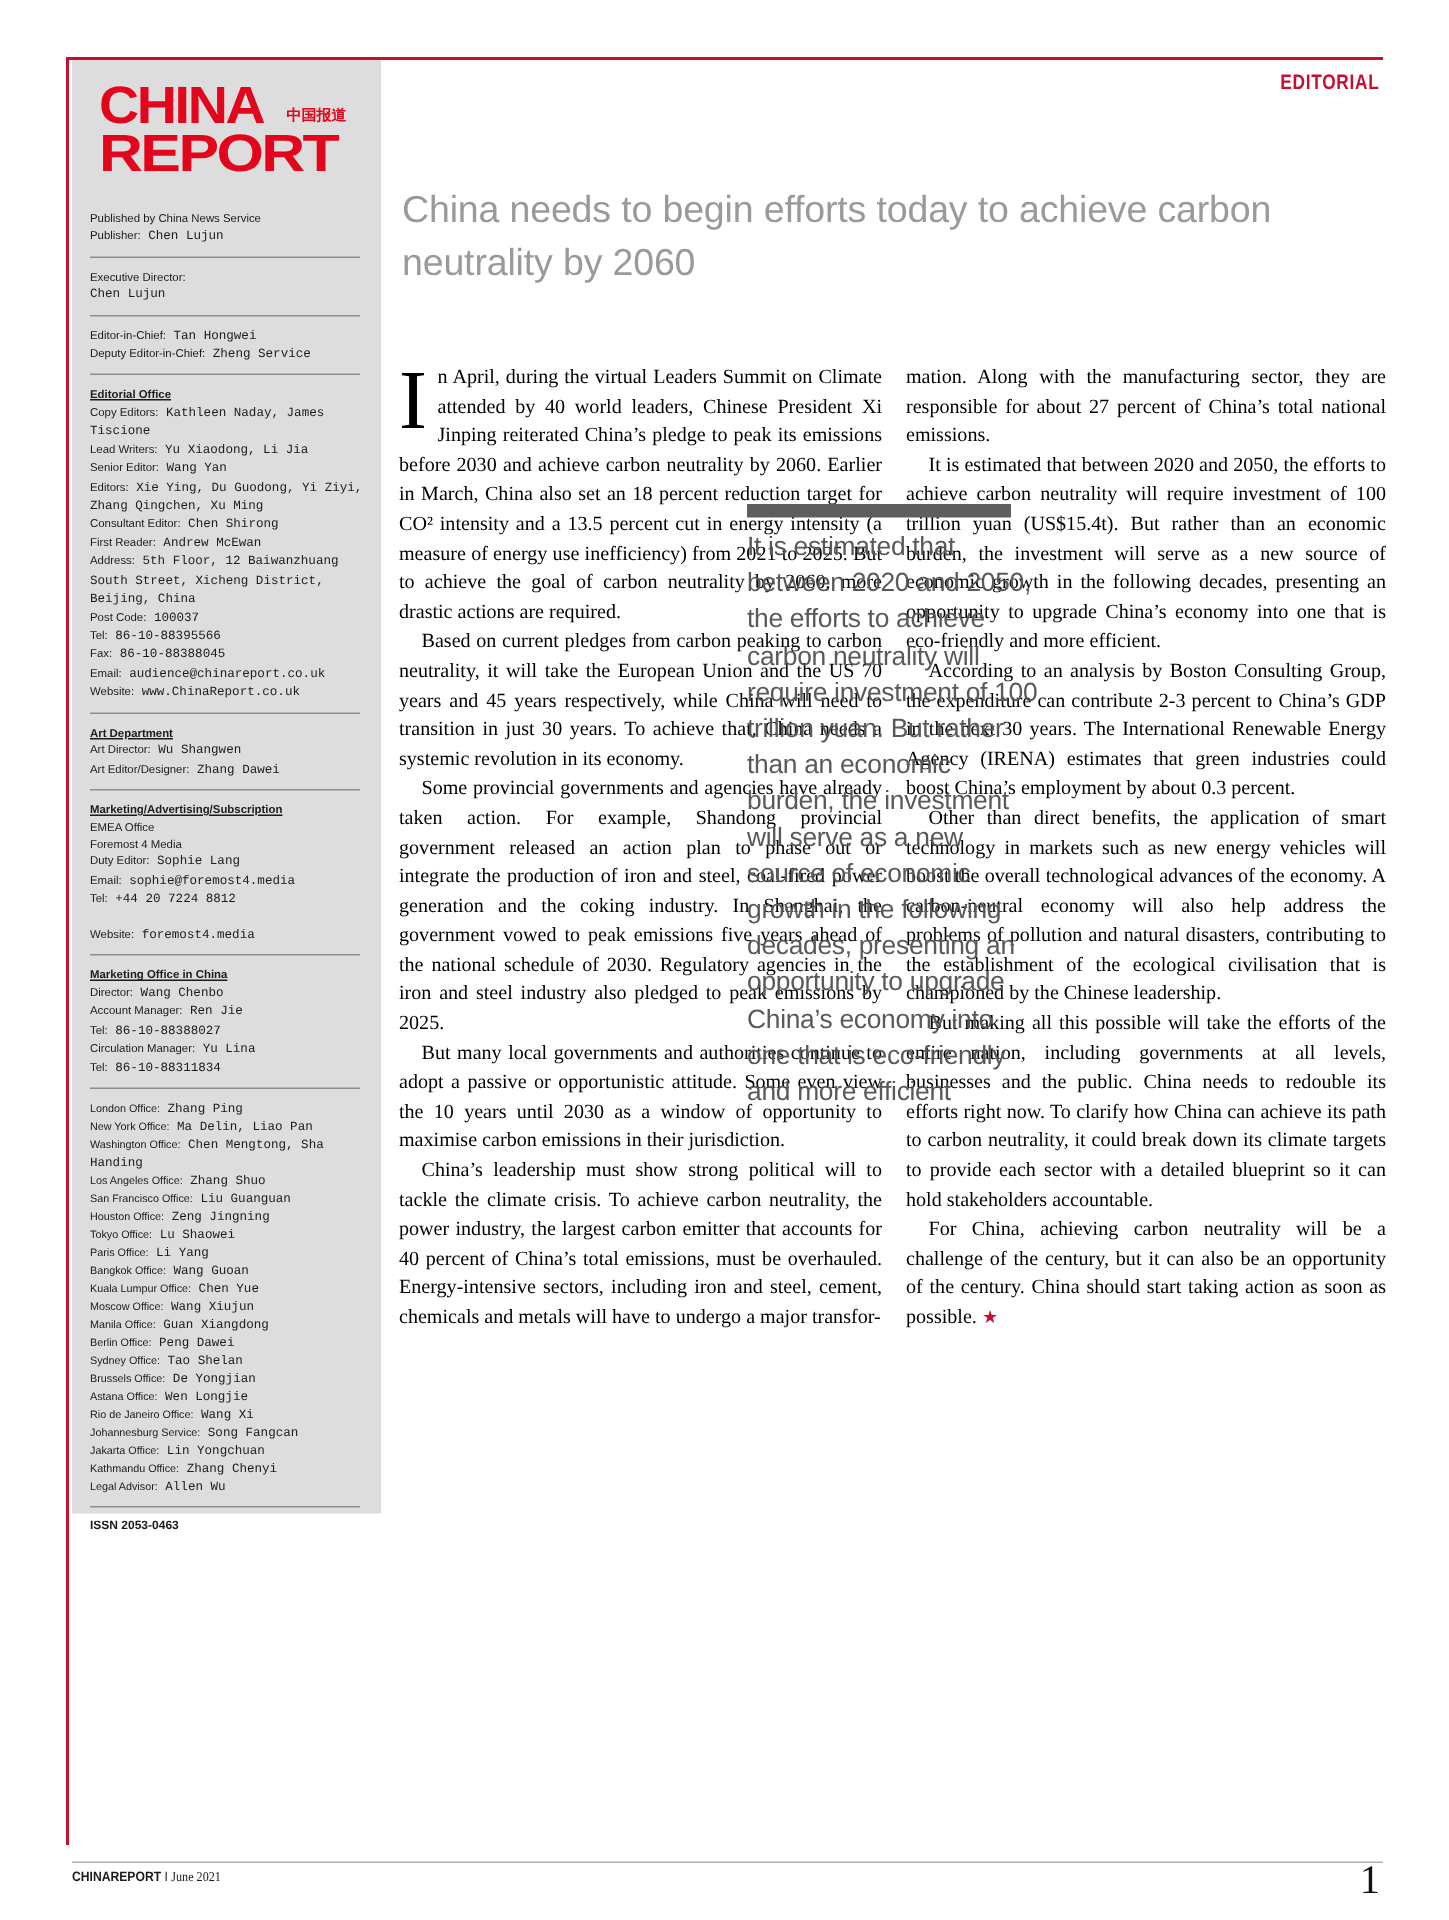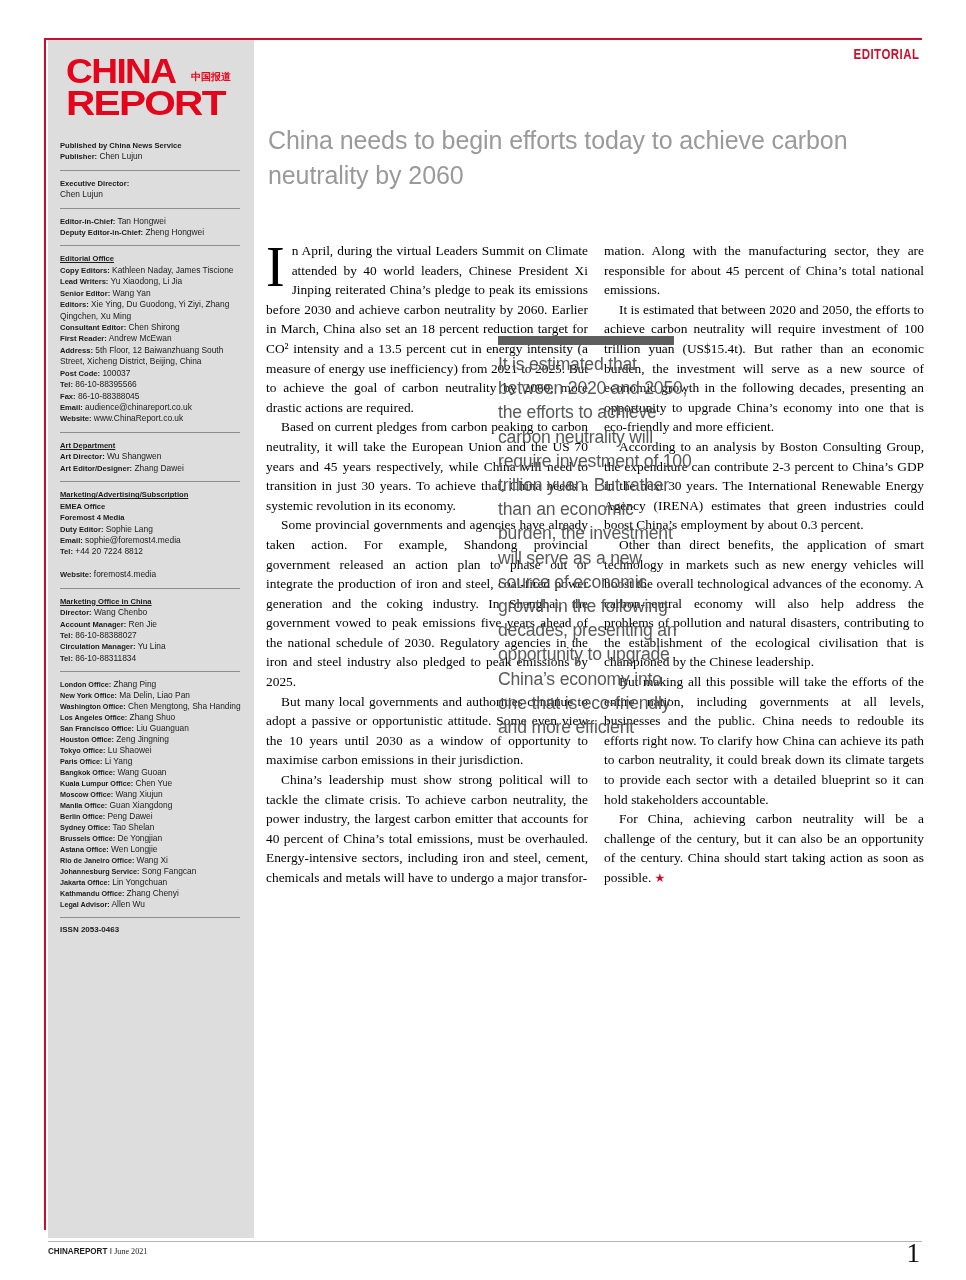--- a/index.html
+++ b/index.html
@@ -10,36 +10,36 @@
   
   .rule-top{position:absolute;left:44px;top:38px;width:878px;height:2px;background:#c8102e;}
   .rule-left{position:absolute;left:44px;top:38px;width:2px;height:1192px;background:#c8102e;}
 
   
   .editorial-tag{position:absolute;right:46px;top:46px;font-family:"Liberation Sans",sans-serif;
     font-weight:700;font-size:14px;letter-spacing:.6px;color:#c8102e;
     transform:scaleX(.82);transform-origin:right center;}
 
   
-  .masthead{position:absolute;left:48px;top:40px;width:206px;height:1198px;background:#dddddd;
+  .masthead{position:absolute;left:48px;top:40px;width:206px;height:969px;background:#dddddd;
     box-sizing:border-box;padding:16px 12px 8px 12px;}
   .logo-wrap{position:relative;height:78px;margin-bottom:6px;}
   .logo-cn{position:absolute;left:6px;top:-2px;font-family:"Liberation Sans",sans-serif;
     font-weight:900;font-size:35px;line-height:33px;letter-spacing:-1.5px;color:#e3051b;
     transform:scaleX(1.06);transform-origin:left top;}
   .logo-rp{position:absolute;left:6px;top:30px;font-family:"Liberation Sans",sans-serif;
     font-weight:900;font-size:35px;line-height:33px;letter-spacing:-1.5px;color:#e3051b;
     transform:scaleX(1.16);transform-origin:left top;}
   .logo-hanzi{position:absolute;left:131px;top:14px;font-family:Liberation Mono, monospace;
     font-weight:700;font-size:10px;color:#e3051b;letter-spacing:0px;}
 
   .mh-block{margin-bottom:2px;}
   .mh-line{font-family:"Liberation Sans",sans-serif;font-size:7.6px;line-height:11.4px;color:#1b1b1b;}
-  .mh-line .k{font-weight:700;}
-  .mh-line .v{font-family:Liberation Sans, sans-serif;font-size:8.4px;font-weight:400;}
+  .mh-line .k{font-weight:400;}
+  .mh-line .v{font-family:Liberation Mono, monospace;font-size:8.4px;font-weight:400;}
   .mh-head{font-family:"Liberation Sans",sans-serif;font-weight:700;font-size:7.6px;
     line-height:11.6px;color:#1b1b1b;text-decoration:underline;}
   .mh-sep{height:1px;background:#8d8d8d;margin:7px 2px 7px 0;}
   .mh-small{font-size:7.2px;line-height:11px;}
   .mh-issn{font-family:"Liberation Sans",sans-serif;font-weight:700;font-size:8px;color:#1b1b1b;}
 
   
   .headline{position:absolute;left:268px;top:106px;width:600px;
     font-family:"Liberation Sans",sans-serif;font-weight:400;font-size:25px;line-height:35px;
     color:#9a9a9a;letter-spacing:-0.1px;}
@@ -96,21 +96,21 @@
           <div class="mh-line"><span class="k">Publisher:</span><span class="v"> Chen Lujun</span></div>
         </div>
         <div class="mh-sep"></div>
         <div class="mh-block">
           <div class="mh-line"><span class="k">Executive Director:</span></div>
           <div class="mh-line"><span class="v">Chen Lujun</span></div>
         </div>
         <div class="mh-sep"></div>
         <div class="mh-block">
           <div class="mh-line"><span class="k">Editor-in-Chief:</span><span class="v"> Tan Hongwei</span></div>
-          <div class="mh-line"><span class="k">Deputy Editor-in-Chief:</span><span class="v"> Zheng Hongwei</span></div>
+          <div class="mh-line"><span class="k">Deputy Editor-in-Chief:</span><span class="v"> Zheng Service</span></div>
         </div>
         <div class="mh-sep"></div>
         <div class="mh-block">
           <div class="mh-head">Editorial Office</div>
           <div class="mh-line"><span class="k">Copy Editors:</span><span class="v"> Kathleen Naday, James Tiscione</span></div>
           <div class="mh-line"><span class="k">Lead Writers:</span><span class="v"> Yu Xiaodong, Li Jia</span></div>
           <div class="mh-line"><span class="k">Senior Editor:</span><span class="v"> Wang Yan</span></div>
           <div class="mh-line"><span class="k">Editors:</span><span class="v"> Xie Ying, Du Guodong, Yi Ziyi, Zhang Qingchen, Xu Ming</span></div>
           <div class="mh-line"><span class="k">Consultant Editor:</span><span class="v"> Chen Shirong</span></div>
           <div class="mh-line"><span class="k">First Reader:</span><span class="v"> Andrew McEwan</span></div>
@@ -180,21 +180,21 @@
 
   <div class="col col-left">
     <p class="first"><span class="dropcap">I</span><span>n April, during the virtual Leaders Summit on Climate attended by 40 world leaders, Chinese President Xi Jinping reiterated China’s pledge to peak its emissions before 2030 and achieve carbon neutrality by 2060. Earlier in March, China also set an 18 percent reduction target for CO² intensity and a 13.5 percent cut in energy intensity (a measure of energy use inefficiency) from 2021 to 2025. But to achieve the goal of carbon neutrality by 2060, more drastic actions are required.</span></p>
     <p>Based on current pledges from carbon peaking to carbon neutrality, it will take the European Union and the US 70 years and 45 years respectively, while China will need to transition in just 30 years. To achieve that, China needs a systemic revolution in its economy.</p>
     <p>Some provincial governments and agencies have already taken action. For example, Shandong provincial government released an action plan to phase out or integrate the production of iron and steel, coal-fired power generation and the coking industry. In Shanghai, the government vowed to peak emissions five years ahead of the national schedule of 2030. Regulatory agencies in the iron and steel industry also pledged to peak emissions by 2025.</p>
     <p>But many local governments and authorities continue to adopt a passive or opportunistic attitude. Some even view the 10 years until 2030 as a window of opportunity to maximise carbon emissions in their jurisdiction.</p>
     <p>China’s leadership must show strong political will to tackle the climate crisis. To achieve carbon neutrality, the power industry, the largest carbon emitter that accounts for 40 percent of China’s total emissions, must be overhauled. Energy-intensive sectors, including iron and steel, cement, chemicals and metals will have to undergo a major transfor-</p>
   </div>
 
   <div class="col col-right">
-    <p class="first">mation. Along with the manufacturing sector, they are responsible for about 45 percent of China’s total national emissions.</p>
+    <p class="first">mation. Along with the manufacturing sector, they are responsible for about 27 percent of China’s total national emissions.</p>
     <p>It is estimated that between 2020 and 2050, the efforts to achieve carbon neutrality will require investment of 100 trillion yuan (US$15.4t). But rather than an economic burden, the investment will serve as a new source of economic growth in the following decades, presenting an opportunity to upgrade China’s economy into one that is eco-friendly and more efficient.</p>
     <p>According to an analysis by Boston Consulting Group, the expenditure can contribute 2-3 percent to China’s GDP in the next 30 years. The International Renewable Energy Agency (IRENA) estimates that green industries could boost China’s employment by about 0.3 percent.</p>
     <p>Other than direct benefits, the application of smart technology in markets such as new energy vehicles will boost the overall technological advances of the economy. A carbon-neutral economy will also help address the problems of pollution and natural disasters, contributing to the establishment of the ecological civilisation that is championed by the Chinese leadership.</p>
     <p>But making all this possible will take the efforts of the entire nation, including governments at all levels, businesses and the public. China needs to redouble its efforts right now. To clarify how China can achieve its path to carbon neutrality, it could break down its climate targets to provide each sector with a detailed blueprint so it can hold stakeholders accountable.</p>
     <p><span>For China, achieving carbon neutrality will be a challenge of the century, but it can also be an opportunity of the century. China should start taking action as soon as possible.</span> <span class="star">★</span></p>
   </div>
 
   <div class="pullquote">
     <div class="pq-bar"></div>
     <div class="pq-text">It is estimated that between 2020 and 2050, the efforts to achieve carbon neutrality will require investment of 100 trillion yuan. But rather than an economic burden, the investment will serve as a new source of economic growth in the following decades, presenting an opportunity to upgrade China’s economy into one that is eco-friendly and more efficient</div>

